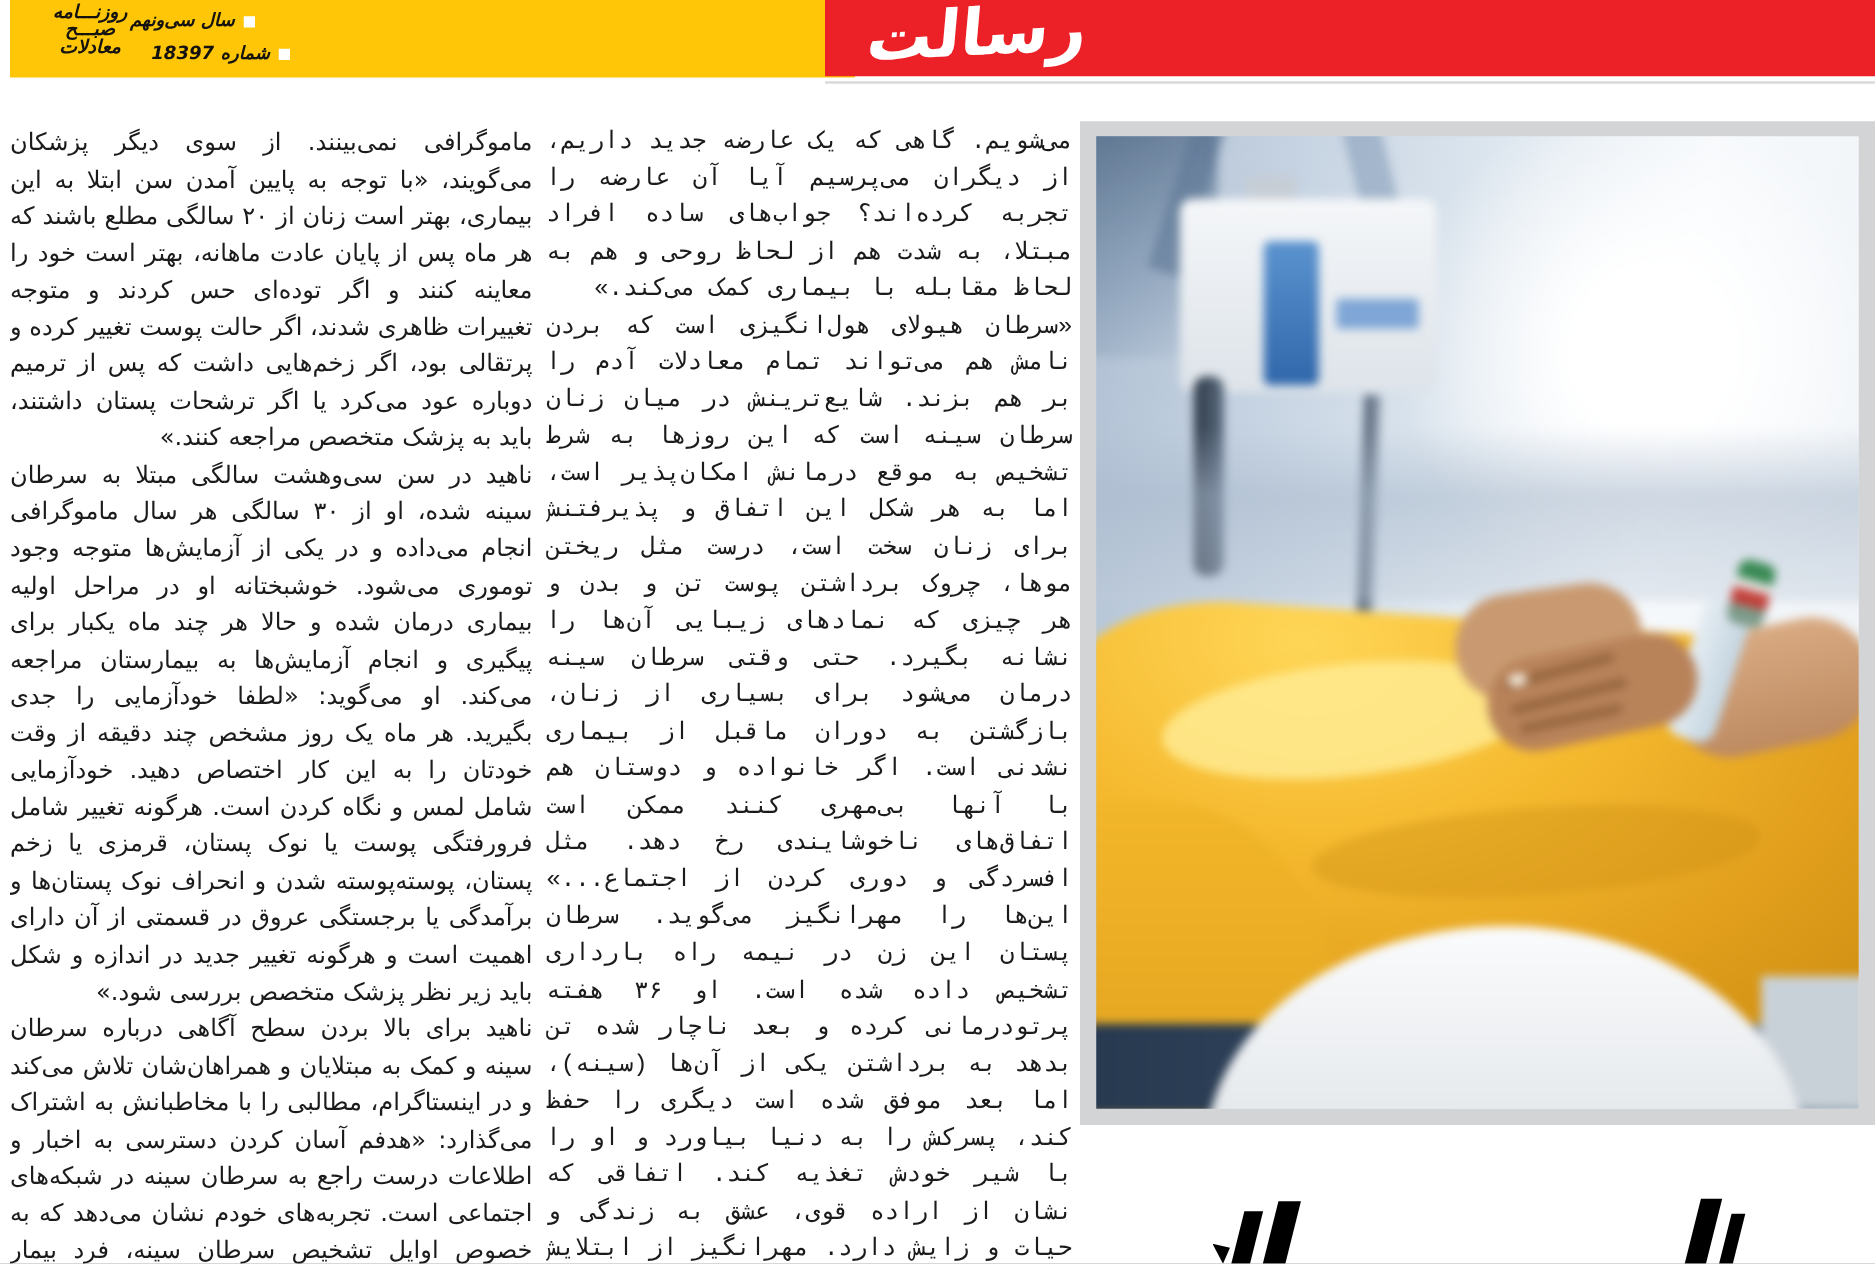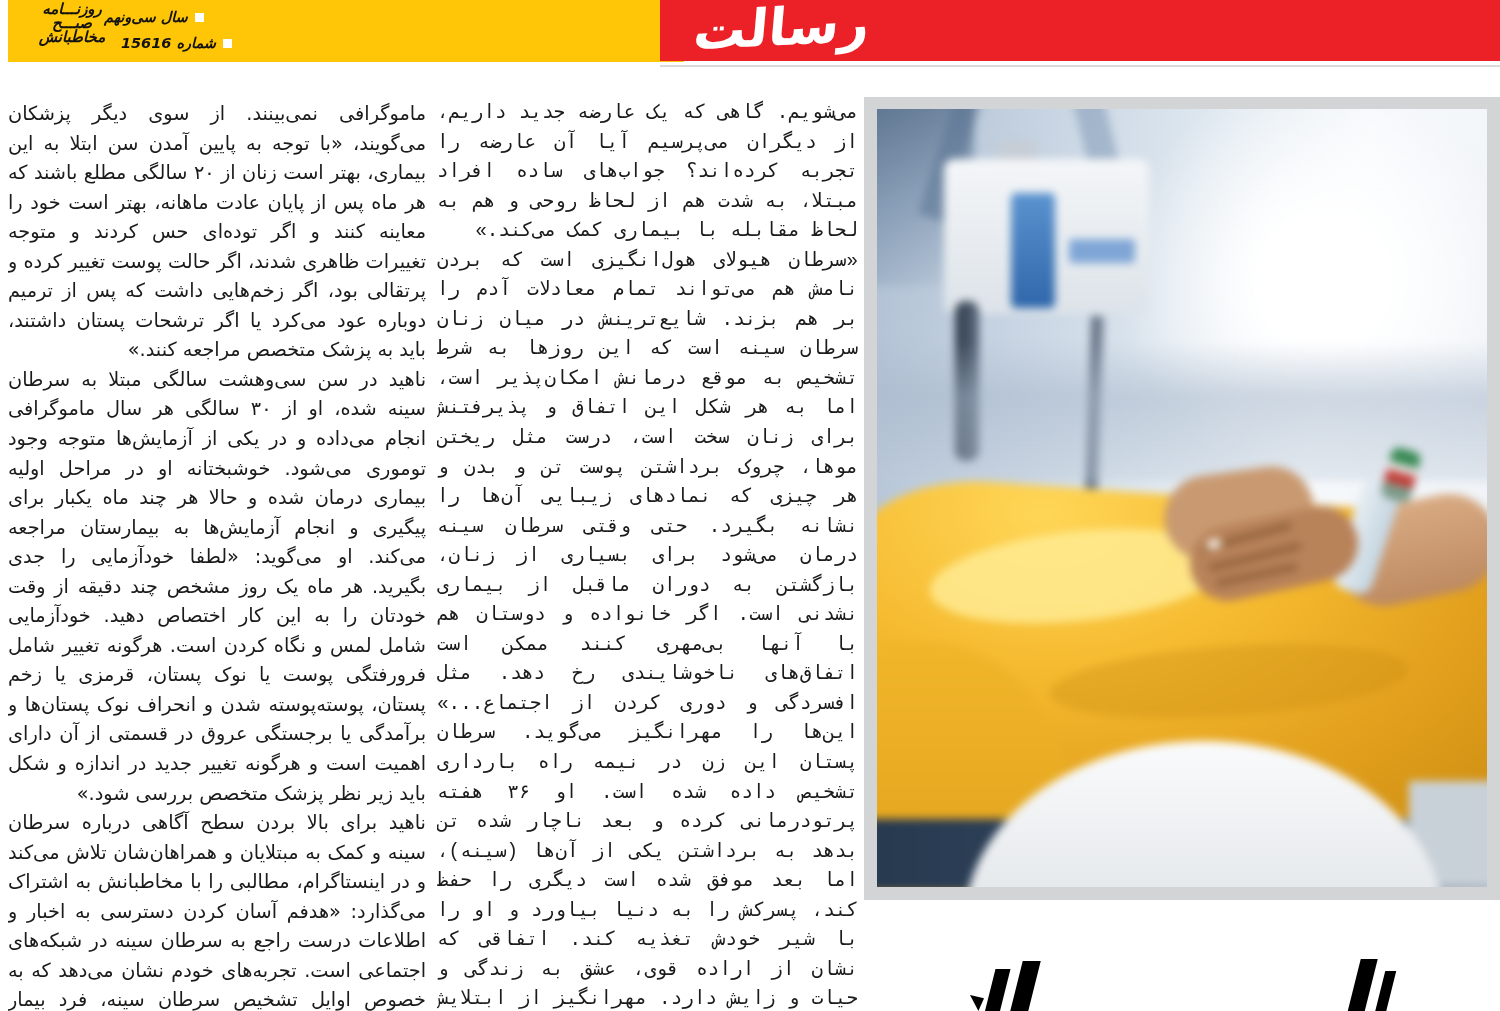--- a/index.html
+++ b/index.html
@@ -101,29 +101,29 @@
 </style>
 </head>
 <body>
 
 <div id="page">
 
   <div class="yellow-box">
     <div class="brand-stack">
       <div>روزنـــامه</div>
       <div>صبـــح</div>
-      <div>مخاطبانش</div>
+      <div>معادلات</div>
     </div>
     <div class="mh-row row-year">
       <span class="sq"></span>
       <span class="lbl">سال سی‌ونهم</span>
     </div>
     <div class="mh-row row-issue">
       <span class="sq"></span>
-      <span class="lbl">شماره 15616</span>
+      <span class="lbl">شماره 18397</span>
     </div>
   </div>
 
   <div class="red-banner">
     <div class="paper-logo">رسالت</div>
   </div>
   <div class="red-underline"></div>
 
   <div class="col col-right">
     <p>می‌شویم. گاهی که یک عارضه جدید داریم، از دیگران می‌پرسیم آیا آن عارضه را تجربه کرده‌اند؟ جواب‌های ساده افراد مبتلا، به شدت هم از لحاظ روحی و هم به لحاظ مقابله با بیماری کمک می‌کند.»</p>

